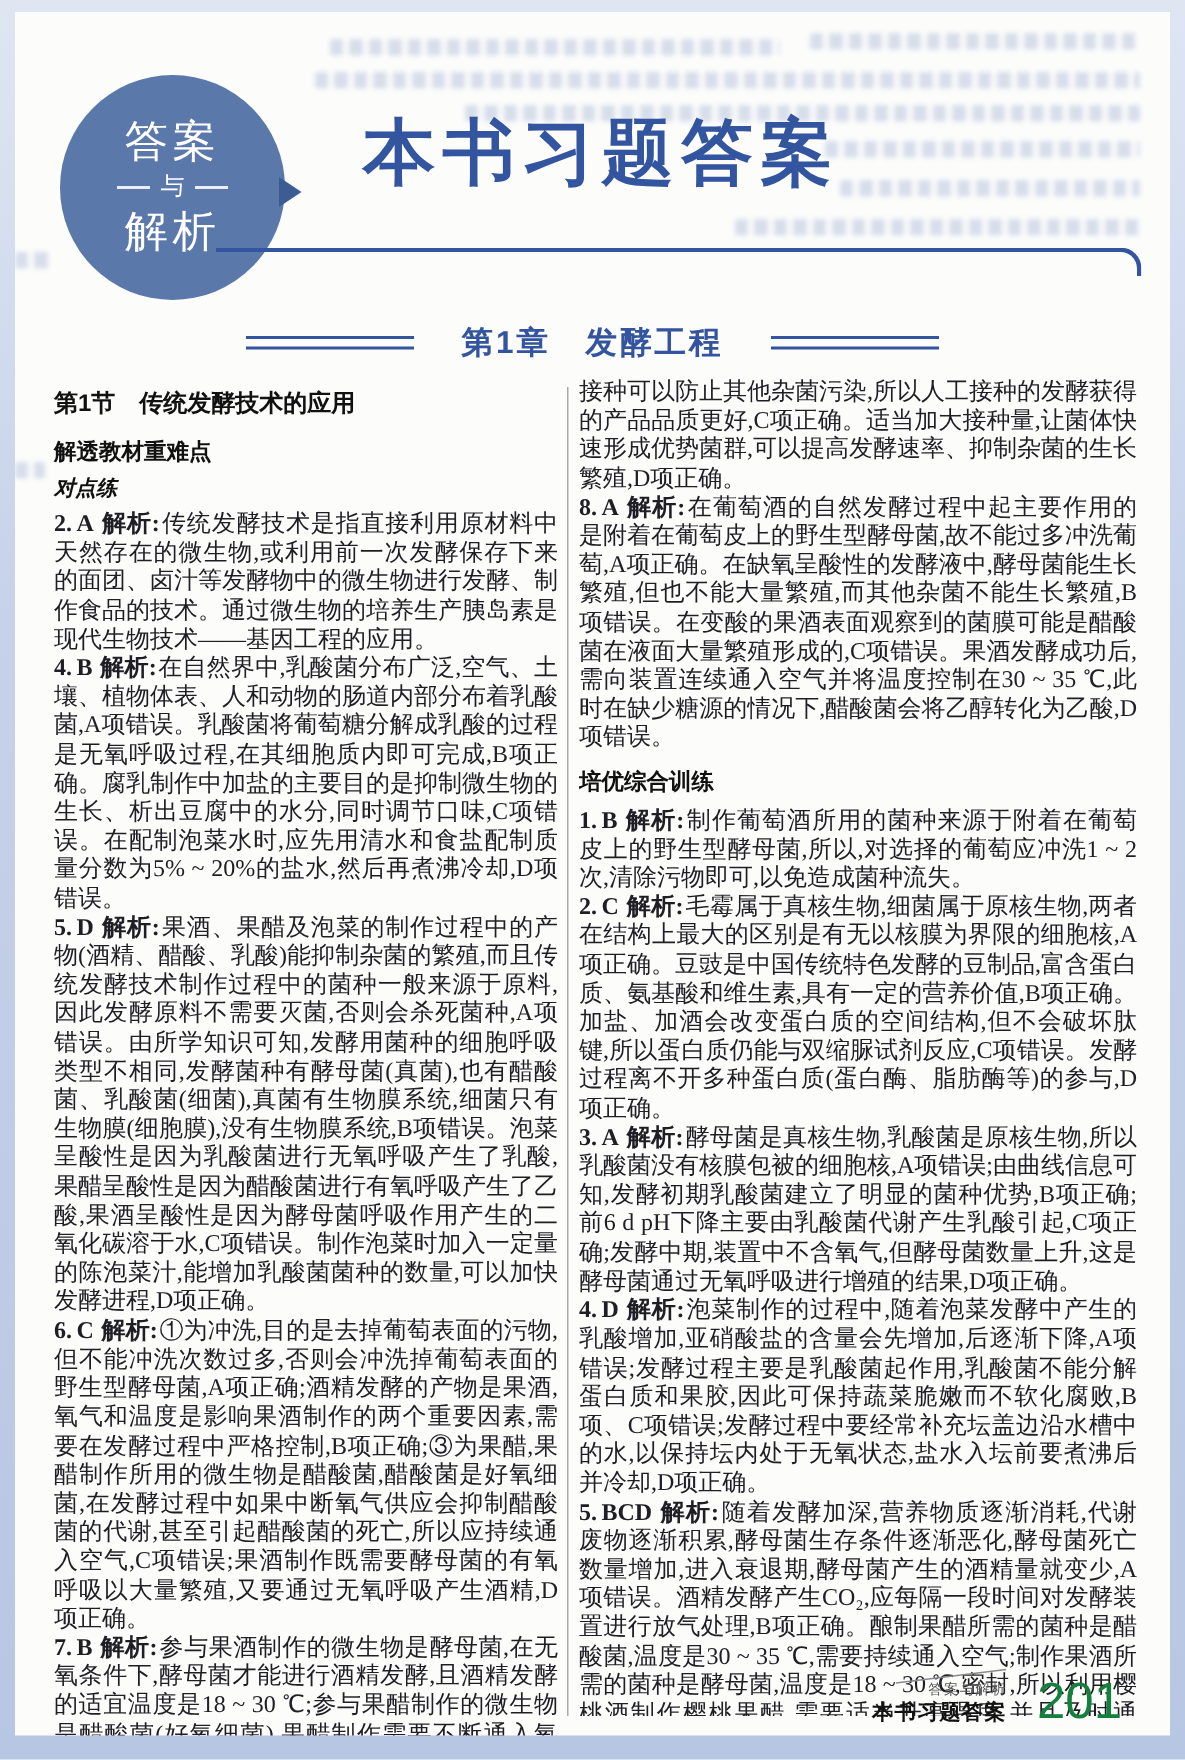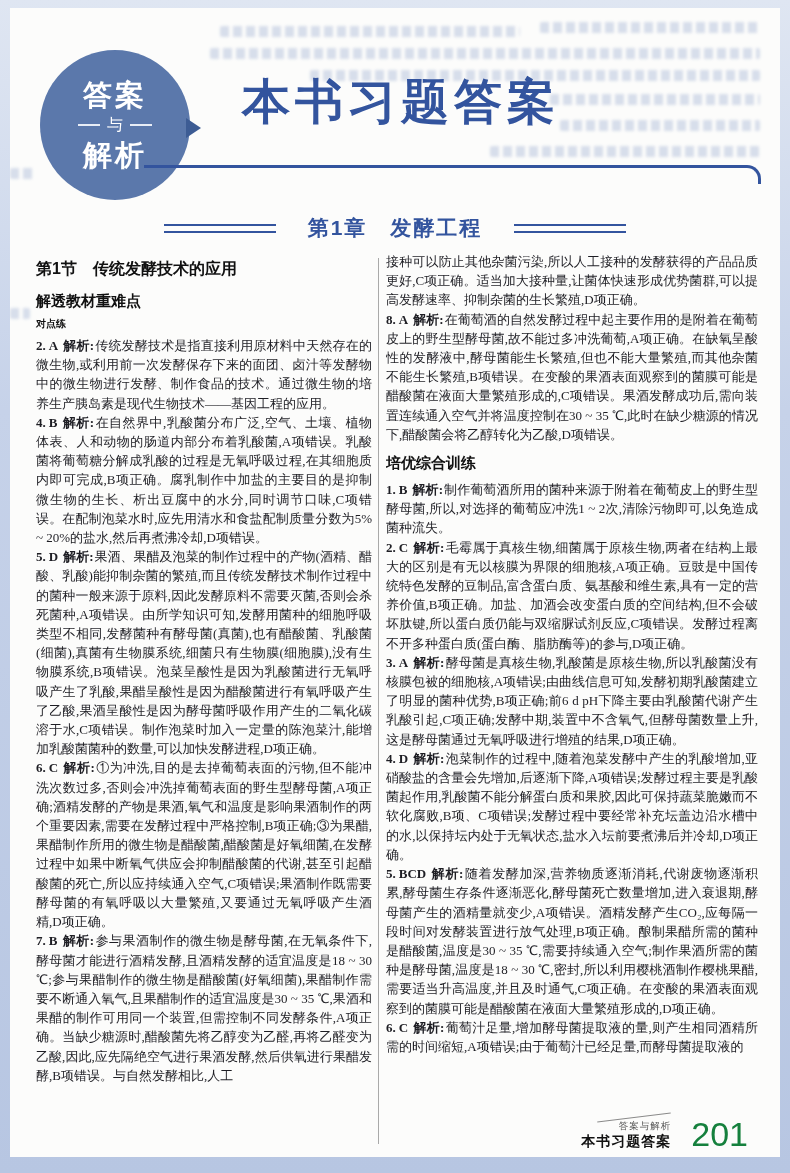--- a/index.html
+++ b/index.html
@@ -15,21 +15,21 @@
   
   .ghost{
     position:absolute;height:11px;border-radius:2px;opacity:.45;filter:blur(1.6px);
     background:repeating-linear-gradient(90deg,rgba(104,130,186,.55) 0 9px,rgba(104,130,186,0) 9px 13px);
   }
   .badge{
     position:absolute;left:30px;top:42px;width:150px;height:150px;border-radius:50%;
     background:#5b78ab;color:#fff;text-align:center;
     font-family:"Liberation Sans", sans-serif;
   }
-  .badge .big{font-size:29px;font-weight:bold;letter-spacing:3px;line-height:36px;}
+  .badge .big{font-size:29px;font-weight:normal;letter-spacing:3px;line-height:36px;}
   .badge .row1{margin-top:27px;}
   .badge .mid{display:flex;align-items:center;justify-content:center;gap:7px;font-size:16px;line-height:24px;}
   .badge .dash{width:22px;height:0;border-top:2px solid #e8edf6;}
   .badge-arrow{
     position:absolute;left:176px;top:110px;width:0;height:0;
     border-left:15px solid #3d5c94;border-top:10px solid transparent;border-bottom:10px solid transparent;
   }
   .page-title{
     position:absolute;left:232px;top:62px;
     font-family:"Liberation Sans", sans-serif;font-weight:bold;
@@ -52,28 +52,28 @@
   .col-right{width:372px;height:892px;overflow:hidden;}
   .section-title{
     text-align:left;font-family:"Liberation Sans", sans-serif;
     font-size:16px;font-weight:bold;color:#111;margin:7px 0 12px;
   }
   .subsection-title{
     font-family:Liberation Mono, monospace;font-size:15px;font-weight:bold;
     color:#111;margin:6px 0 6px;
   }
   .group-title{
-    font-family:"Liberation Sans", sans-serif;font-size:10px;font-weight:bold;
-    color:#111;margin:4px 0 5px;
+    font-family:"Liberation Sans", sans-serif;font-size:14px;font-weight:bold;
+    color:#111;margin:4px 0 5px;font-style:italic;
   }
   .group-title-2{
     font-family:"Liberation Sans", sans-serif;font-size:15px;font-weight:bold;
     color:#111;margin:10px 0 7px;
   }
-  .item{font-size:13px;line-height:19.2px;color:#1e1e24;text-align:justify;margin:0;}
+  .item{font-size:16px;line-height:19.2px;color:#1e1e24;text-align:justify;margin:0;}
   .b{font-weight:bold;}
   .ans{margin:0 5px 0 3px;}
   .lbl{margin-right:1px;}
   .footer{position:absolute;right:32px;bottom:6px;display:flex;align-items:flex-end;gap:20px;}
   .footer-text{text-align:right;font-family:"Liberation Sans", sans-serif;}
   .footer-rule{width:74px;height:0;border-top:1px solid #8a8a8a;transform:rotate(-7deg);margin-left:auto;margin-bottom:2px;}
   .footer-tagline{font-size:9.5px;color:#555;letter-spacing:1px;}
   .footer-book{font-size:14px;font-weight:bold;color:#111;letter-spacing:1px;}
   .footer-page{font-family:"Liberation Sans", sans-serif;font-size:34px;line-height:34px;color:#15803d;}
 </style>

